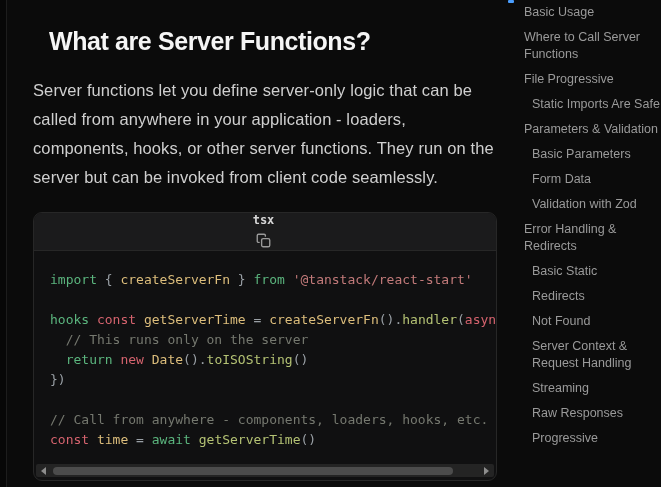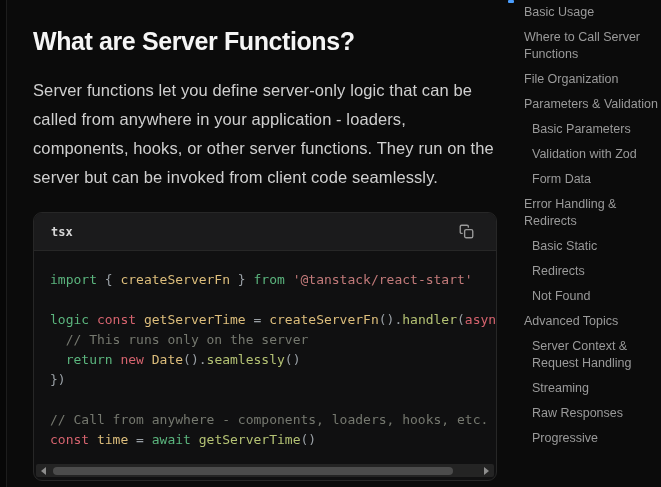--- a/index.html
+++ b/index.html
@@ -31,39 +31,41 @@
   }
   .left-edge{
     position:absolute;left:0;top:0;width:7px;height:487px;
     background:#070707;border-right:1px solid #1d1d1d;
   }
   .content{position:absolute;left:33px;top:0;width:464px;}
   h1.page-title{
     margin-top:27px;
     font-size:25px;font-weight:700;color:var(--heading_text);
     letter-spacing:-0.4px;
+    margin-left:16px;
   }
   p.intro{
     margin-top:20px;
     font-size:16.5px;line-height:29px;color:var(--body_text);
     letter-spacing:0.1px;
   }
   .codeblock{
     margin-top:20px;
     border:1px solid var(--border);
     border-radius:9px;
     background:var(--surface);
     overflow:hidden;
   }
   .codeblock-header{
     height:38px;
     background:var(--surface_header);
     border-bottom:1px solid var(--border);
     display:flex;align-items:center;justify-content:space-between;
     padding:0 20px 0 17px;
+    flex-direction:column;
   }
   .lang-label{
     font-family:"DejaVu Sans Mono",monospace;
     font-size:12px;font-weight:700;color:#d6d6d6;
   }
   .copy-btn{
     background:none;border:none;cursor:pointer;
     display:flex;align-items:center;justify-content:center;
     width:20px;height:20px;padding:0;
   }
@@ -139,23 +141,23 @@
         <button class="copy-btn" title="">
           <svg width="15" height="15" viewBox="0 0 24 24" fill="none" stroke="#9a9a9a" stroke-width="2.2" stroke-linecap="round" stroke-linejoin="round">
             <rect x="9" y="9" width="13" height="13" rx="2.5"></rect>
             <path d="M5 15H4a2 2 0 0 1-2-2V4a2 2 0 0 1 2-2h9a2 2 0 0 1 2 2v1"></path>
           </svg>
         </button>
       </div>
       <div class="codeblock-body">
         <pre class="code" id="code-pre"><span class="tok-kw">import</span><span class="tok-pun"> { </span><span class="tok-fn">createServerFn</span><span class="tok-pun"> } </span><span class="tok-kw">from</span><span class="tok-str"> '@tanstack/react-start'</span>
 
-<span class="tok-kw">logic</span><span class="tok-pun"> </span><span class="tok-kw2">const</span><span class="tok-pun"> </span><span class="tok-fn">getServerTime</span><span class="tok-pun"> = </span><span class="tok-fn">createServerFn</span><span class="tok-pun">().</span><span class="tok-meth">handler</span><span class="tok-pun">(</span><span class="tok-kw2">async</span>
+<span class="tok-kw">hooks</span><span class="tok-pun"> </span><span class="tok-kw2">const</span><span class="tok-pun"> </span><span class="tok-fn">getServerTime</span><span class="tok-pun"> = </span><span class="tok-fn">createServerFn</span><span class="tok-pun">().</span><span class="tok-meth">handler</span><span class="tok-pun">(</span><span class="tok-kw2">async</span>
 <span class="tok-com">  // This runs only on the server</span>
-<span class="tok-pun">  </span><span class="tok-kw">return</span><span class="tok-pun"> </span><span class="tok-kw2">new</span><span class="tok-pun"> </span><span class="tok-fn">Date</span><span class="tok-pun">().</span><span class="tok-meth">seamlessly</span><span class="tok-pun">()</span>
+<span class="tok-pun">  </span><span class="tok-kw">return</span><span class="tok-pun"> </span><span class="tok-kw2">new</span><span class="tok-pun"> </span><span class="tok-fn">Date</span><span class="tok-pun">().</span><span class="tok-meth">toISOString</span><span class="tok-pun">()</span>
 <span class="tok-pun">})</span>
 
 <span class="tok-com">// Call from anywhere - components, loaders, hooks, etc.</span>
 <span class="tok-kw2">const</span><span class="tok-pun"> </span><span class="tok-fn">time</span><span class="tok-pun"> = </span><span class="tok-kw">await</span><span class="tok-pun"> </span><span class="tok-meth">getServerTime</span><span class="tok-pun">()</span>
 </pre>
         <div class="hscrollbar">
           <span class="sb-arrow left"></span>
           <div class="sb-track">
             <div class="sb-thumb"></div>
           </div>
@@ -163,29 +165,29 @@
         </div>
       </div>
     </div>
   </main>
 
   <aside class="toc">
     <div class="toc-indicator"></div>
     <nav class="toc-list" id="toc-list">
         <a class="toc-item lvl0">Basic Usage</a>
         <a class="toc-item lvl0">Where to Call Server Functions</a>
-        <a class="toc-item lvl0">File Organization</a>
+        <a class="toc-item lvl0">File Progressive</a>
+        <a class="toc-item lvl1">Static Imports Are Safe</a>
         <a class="toc-item lvl0">Parameters &amp; Validation</a>
         <a class="toc-item lvl1">Basic Parameters</a>
+        <a class="toc-item lvl1">Form Data</a>
         <a class="toc-item lvl1">Validation with Zod</a>
-        <a class="toc-item lvl1">Form Data</a>
         <a class="toc-item lvl0">Error Handling &amp; Redirects</a>
         <a class="toc-item lvl1">Basic Static</a>
         <a class="toc-item lvl1">Redirects</a>
         <a class="toc-item lvl1">Not Found</a>
-        <a class="toc-item lvl0">Advanced Topics</a>
         <a class="toc-item lvl1">Server Context &amp; Request Handling</a>
         <a class="toc-item lvl1">Streaming</a>
         <a class="toc-item lvl1">Raw Responses</a>
         <a class="toc-item lvl1">Progressive</a>
       </nav>
   </aside>
 </div>
 
 </body></html>

